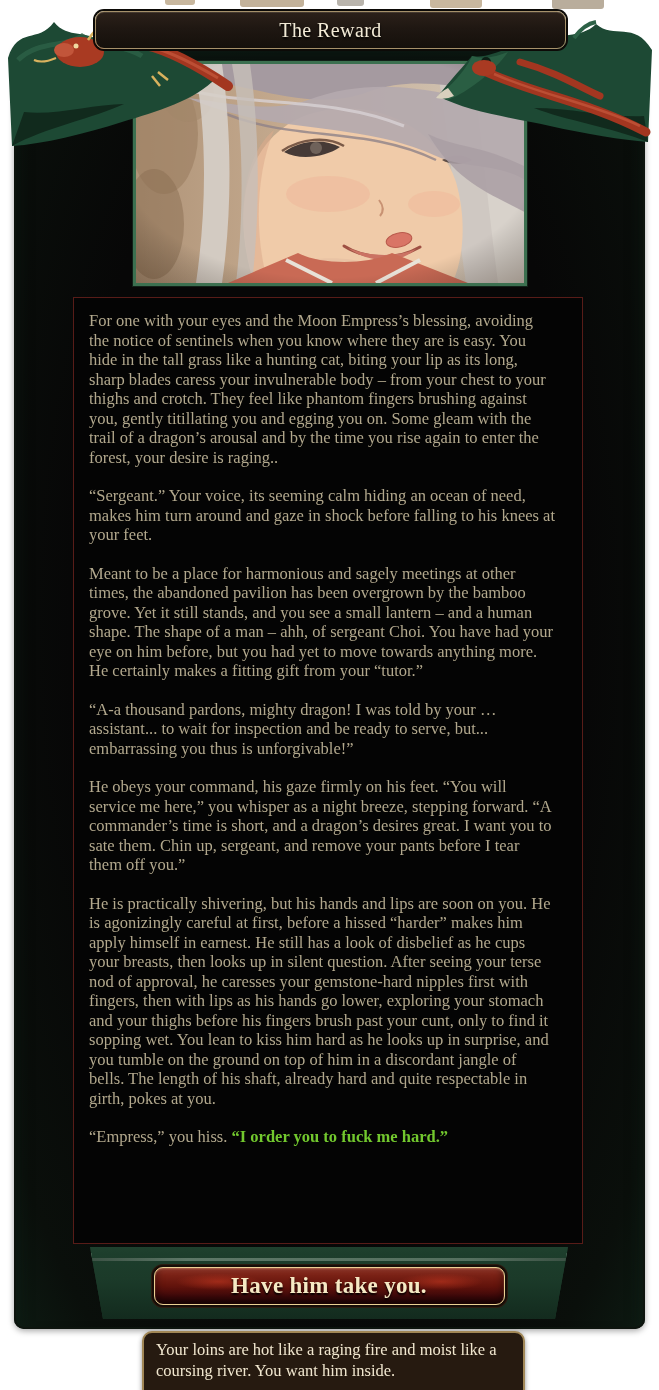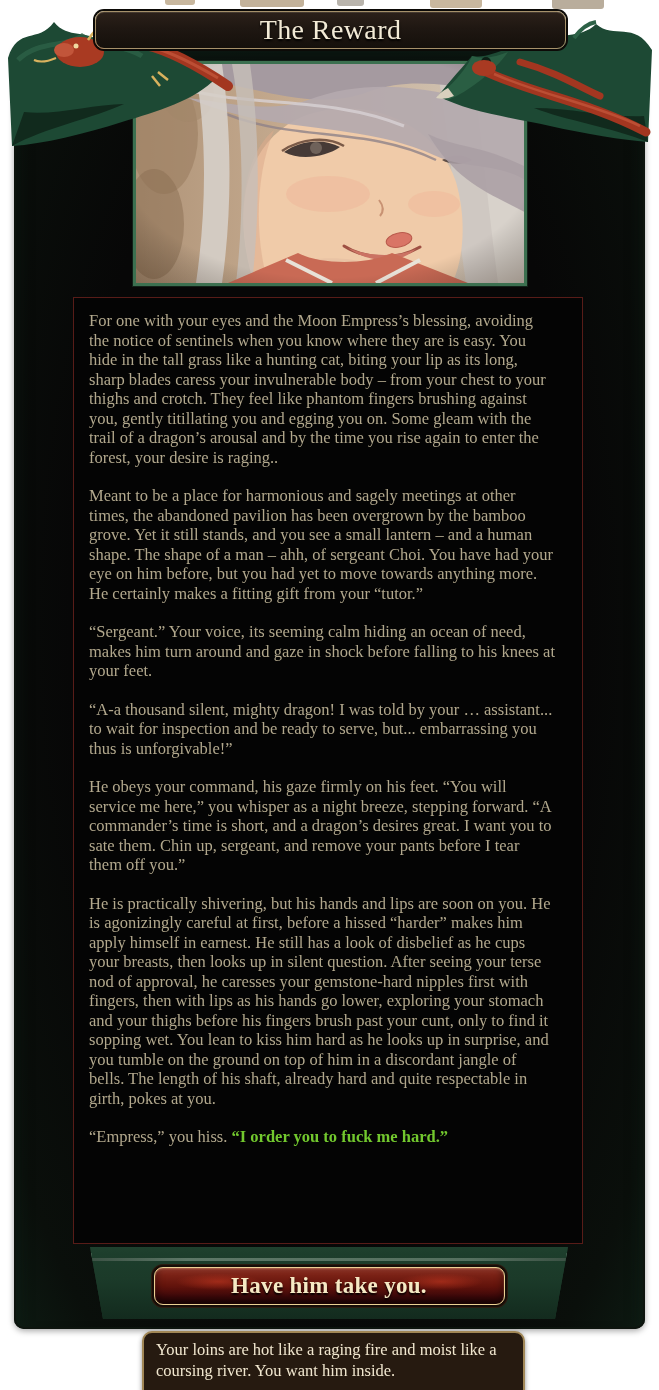--- a/index.html
+++ b/index.html
@@ -25,21 +25,21 @@
 
   
   .titlebar{
     position:absolute;left:95px;top:11px;width:469px;height:36px;z-index:3;
     background:linear-gradient(180deg,#2c211a 0%, #1f1712 45%, #15100b 100%);
     border:1px solid #a6916a;border-radius:9px;
     box-shadow:0 0 0 2px #0c0a07, inset 0 1px 0 rgba(255,240,210,.12);
     display:flex;align-items:center;justify-content:center;
   }
   .titlebar .title{
-    color:#f2ead6;font-size:28px;letter-spacing:.4px;
+    color:#f2ead6;font-size:20px;letter-spacing:.4px;
     text-shadow:0 2px 2px #000;
   }
 
   
   .portrait{
     position:absolute;left:119px;top:13px;width:388px;height:219px;
     border:3px solid #3c7050;background:#c9b096;
     box-shadow:0 0 0 1px #122018, inset 0 0 14px rgba(40,25,10,.4);
   }
   .portrait svg{display:block;}
@@ -155,23 +155,23 @@
         <path d="M118,219 C 158,186 232,186 272,219 Z" fill="#e9c3a4"></path>
         <path d="M92,219 L162,189 C 184,201 232,201 256,189 L332,219 Z" fill="#c96a55"></path>
         <path d="M150,196 L196,219" stroke="#e8e2d8" stroke-width="4"></path>
         <path d="M284,196 L240,219" stroke="#e8e2d8" stroke-width="4"></path>
         <rect width="388" height="219" fill="url(#vig)"></rect>
       </svg>
     </div>
 
     <div class="storybox">
       <p>For one with your eyes and the Moon Empress’s blessing, avoiding the notice of sentinels when you know where they are is easy. You hide in the tall grass like a hunting cat, biting your lip as its long, sharp blades caress your invulnerable body – from your chest to your thighs and crotch. They feel like phantom fingers brushing against you, gently titillating you and egging you on. Some gleam with the trail of a dragon’s arousal and by the time you rise again to enter the forest, your desire is raging..</p>
+      <p>“Sergeant.” Your voice, its seeming calm hiding an ocean of need, makes him turn around and gaze in shock before falling to his knees at your feet.</p>
       <p>Meant to be a place for harmonious and sagely meetings at other times, the abandoned pavilion has been overgrown by the bamboo grove. Yet it still stands, and you see a small lantern – and a human shape. The shape of a man – ahh, of sergeant Choi. You have had your eye on him before, but you had yet to move towards anything more. He certainly makes a fitting gift from your “tutor.”</p>
-      <p>“Sergeant.” Your voice, its seeming calm hiding an ocean of need, makes him turn around and gaze in shock before falling to his knees at your feet.</p>
-      <p>“A-a thousand silent, mighty dragon! I was told by your … assistant... to wait for inspection and be ready to serve, but... embarrassing you thus is unforgivable!”</p>
+      <p>“A-a thousand pardons, mighty dragon! I was told by your … assistant... to wait for inspection and be ready to serve, but... embarrassing you thus is unforgivable!”</p>
       <p>He obeys your command, his gaze firmly on his feet. “You will service me here,” you whisper as a night breeze, stepping forward. “A commander’s time is short, and a dragon’s desires great. I want you to sate them. Chin up, sergeant, and remove your pants before I tear them off you.”</p>
       <p>He is practically shivering, but his hands and lips are soon on you. He is agonizingly careful at first, before a hissed “harder” makes him apply himself in earnest. He still has a look of disbelief as he cups your breasts, then looks up in silent question. After seeing your terse nod of approval, he caresses your gemstone-hard nipples first with fingers, then with lips as his hands go lower, exploring your stomach and your thighs before his fingers brush past your cunt, only to find it sopping wet. You lean to kiss him hard as he looks up in surprise, and you tumble on the ground on top of him in a discordant jangle of bells. The length of his shaft, already hard and quite respectable in girth, pokes at you.</p>
       <p class="last"><span>“Empress,” you hiss. </span><span class="choice-green">“I order you to fuck me hard.”</span></p>
     </div>
 
     <div class="choice-section">
       <div class="divider">
         <span class="arrow-left"></span>
         <span class="line"></span>
         <span class="arrow-right"></span>

